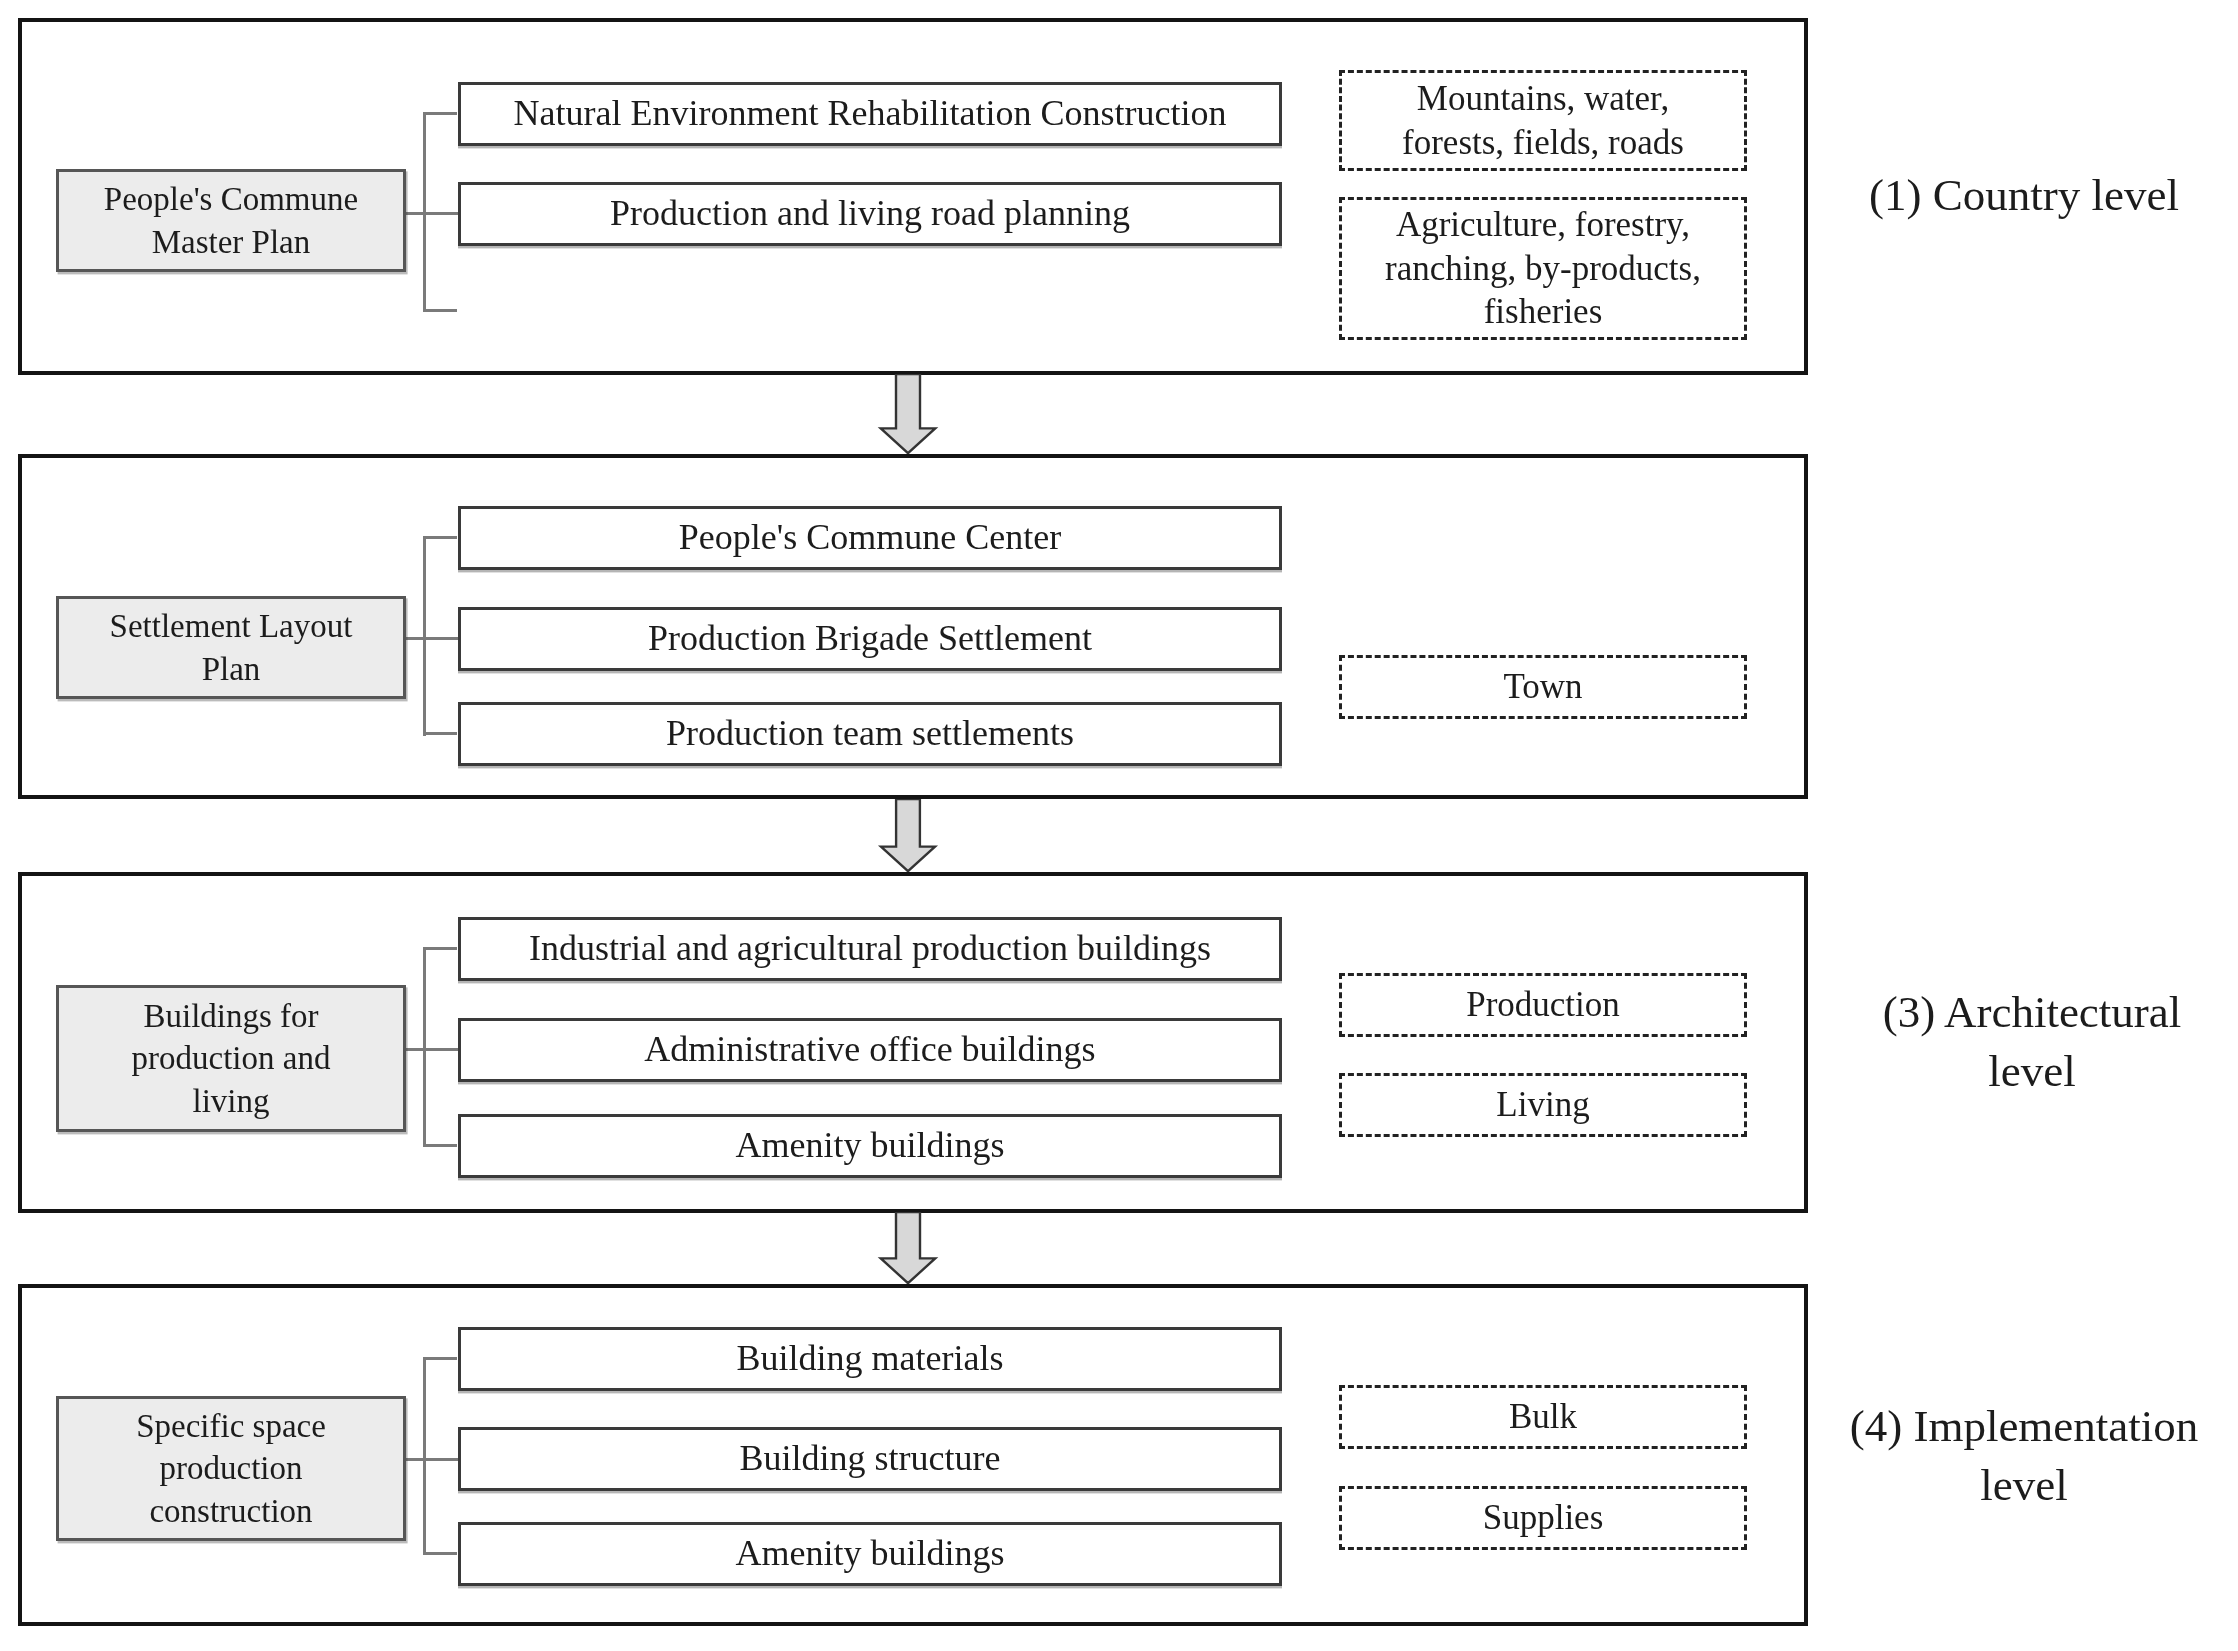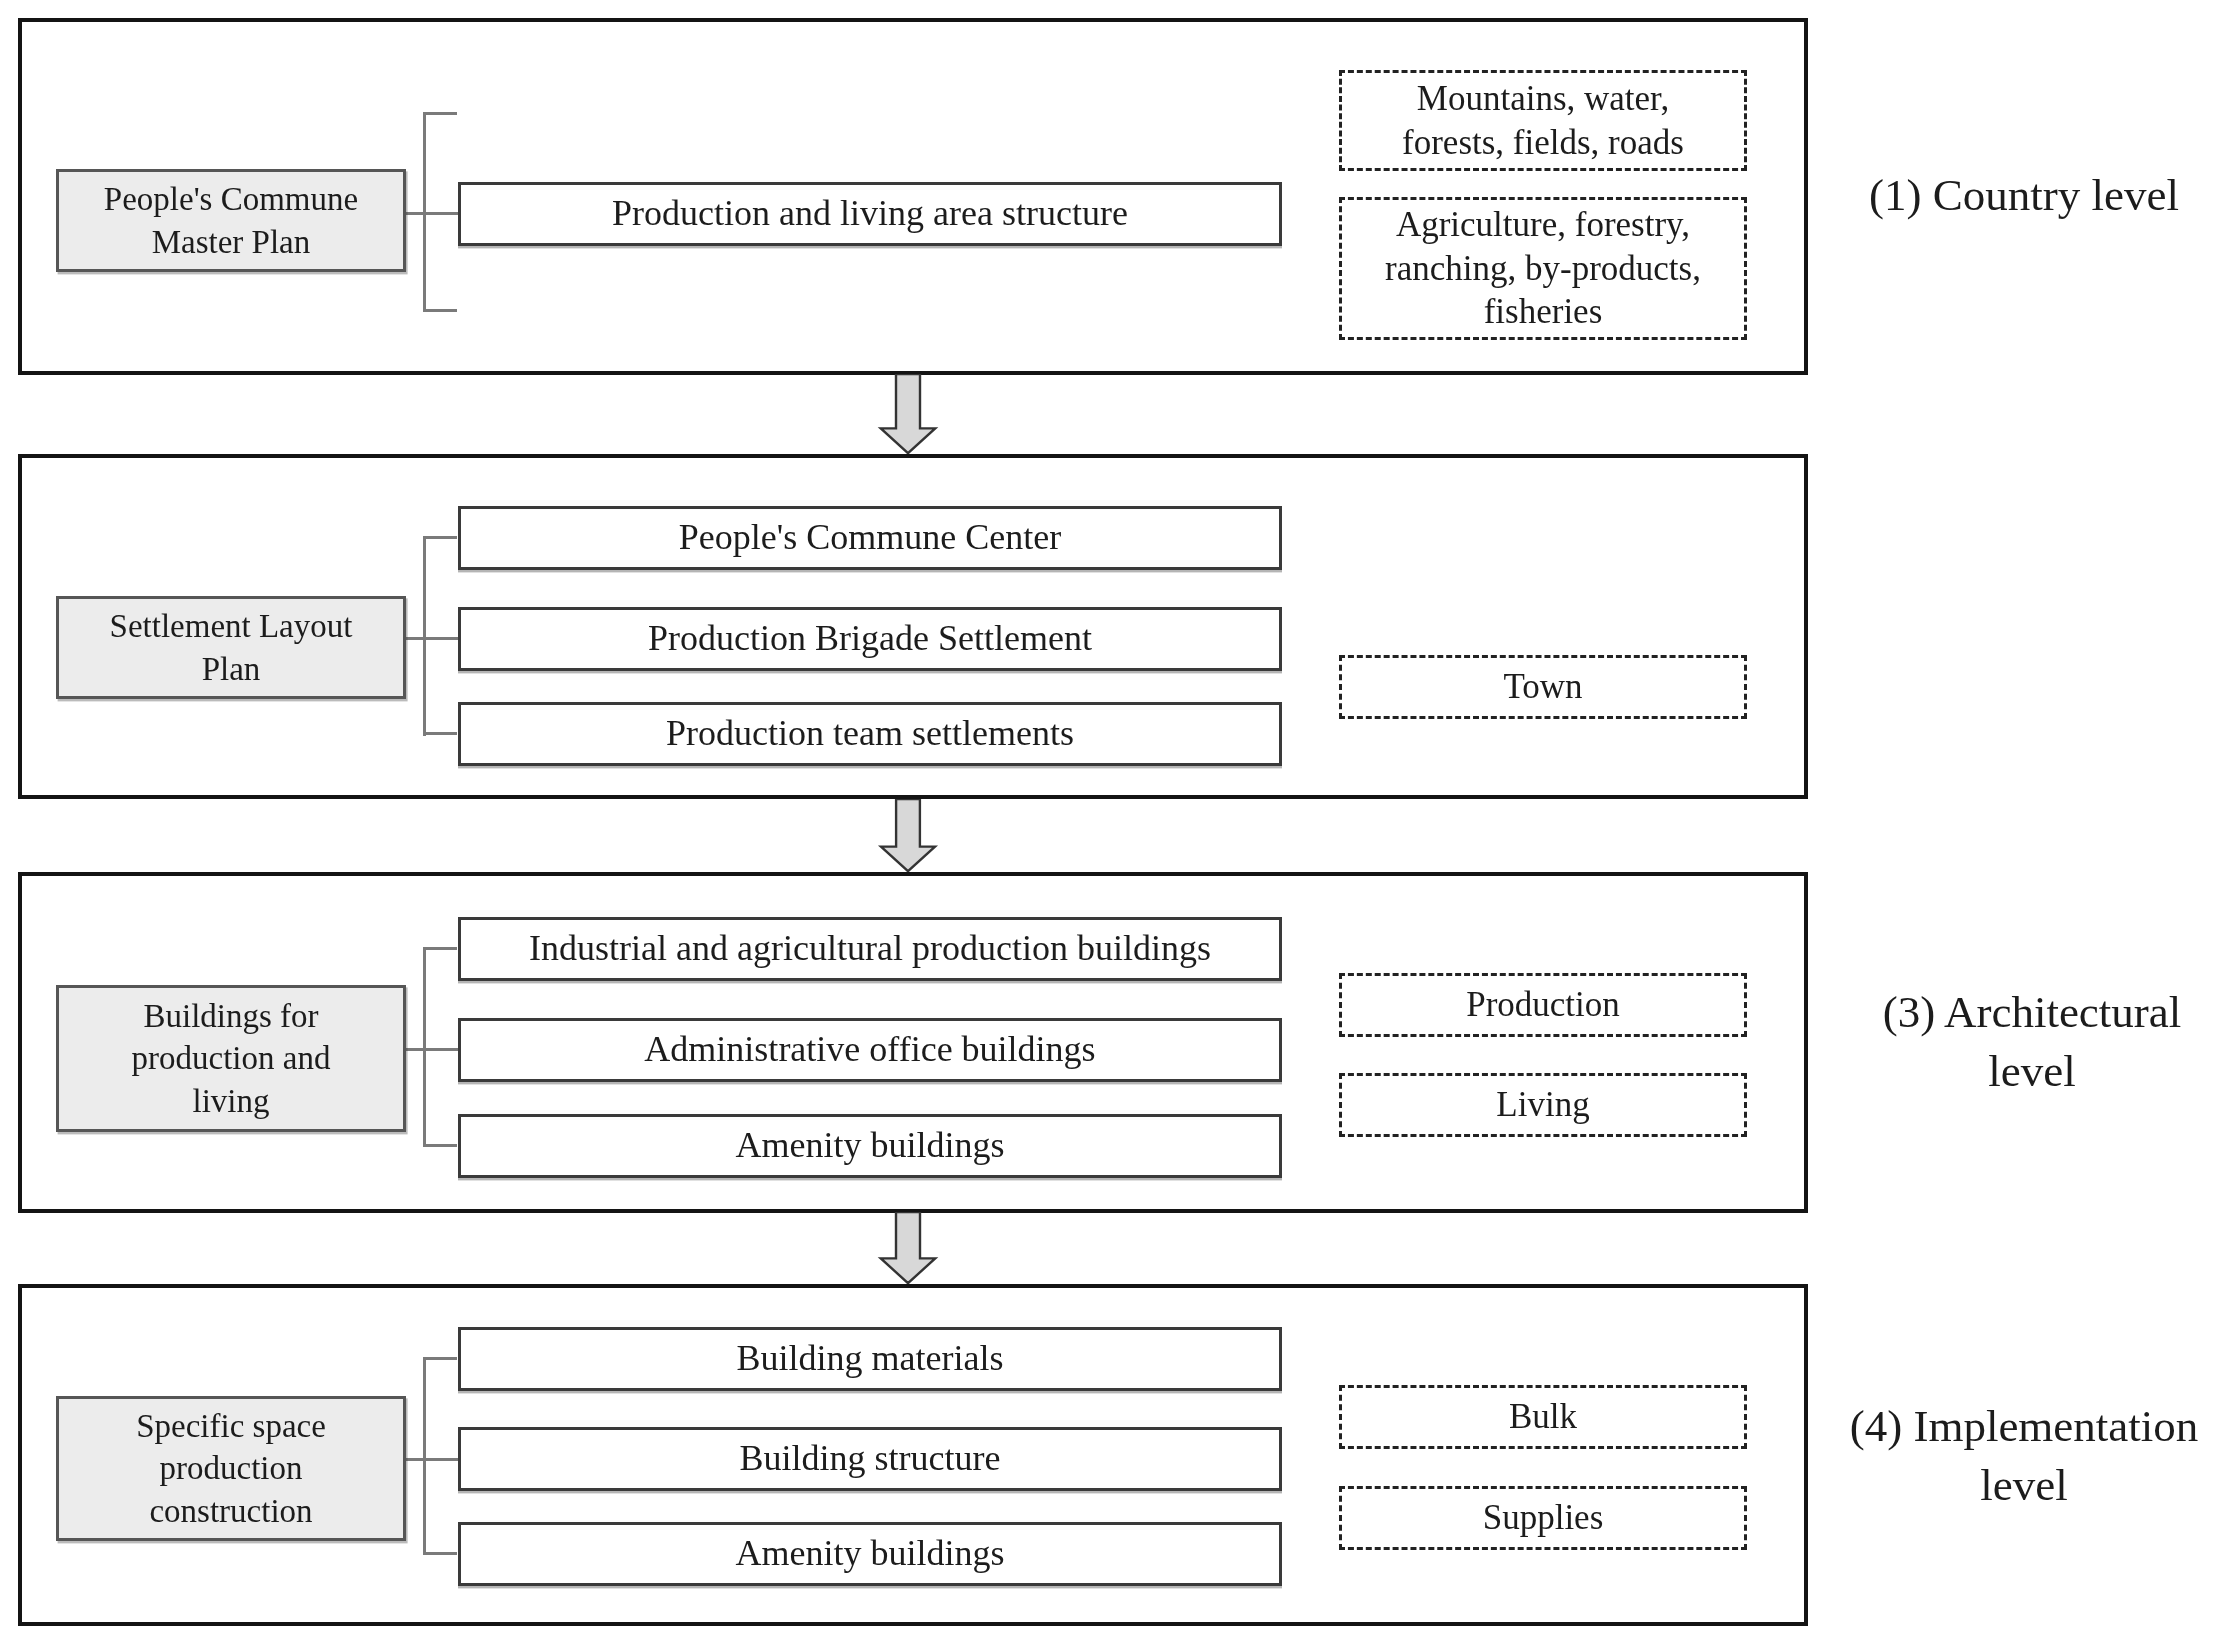--- a/index.html
+++ b/index.html
@@ -73,21 +73,22 @@
   <div class="abs outer" style="left:17.5px;top:17.5px;width:1790px;height:357px;"></div>
 
   <div class="abs hline" style="left:406px;top:212px;width:53px;"></div>
   <div class="abs vline" style="left:423px;top:112px;height:200px;"></div>
   <div class="abs hline" style="left:424px;top:112px;width:33px;"></div>
   <div class="abs hline" style="left:424px;top:309px;width:33px;"></div>
 
   <div class="abs graybox" style="top:161px;height:103px;">People's Commune
 Master Plan</div>
 
-  <div class="abs wbox" style="top:182px;">Production and living area structure</div>
+  <div class="abs wbox" style="top:82px;">Natural Environment Rehabilitation Construction</div>
+  <div class="abs wbox" style="top:182px;">Production and living road planning</div>
 
   <div class="abs dashed" style="top:70px;height:101px;">Mountains, water,
 forests, fields, roads</div>
   <div class="abs dashed" style="top:197px;height:143px;">Agriculture, forestry,
 ranching, by-products,
 fisheries</div>
 
   <div class="abs lvlabel" style="top:151px;height:88px;">(1) Country level</div>
 
   <svg class="abs arrow" style="top:374px;" width="64" height="80" viewBox="0 0 80 100">

